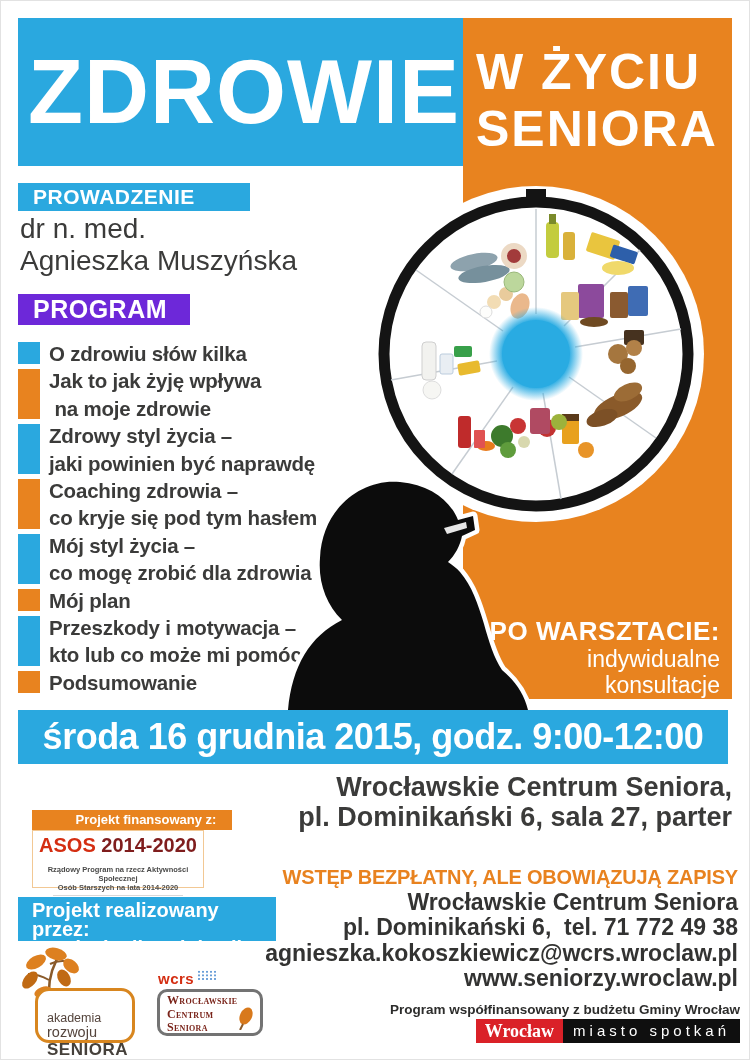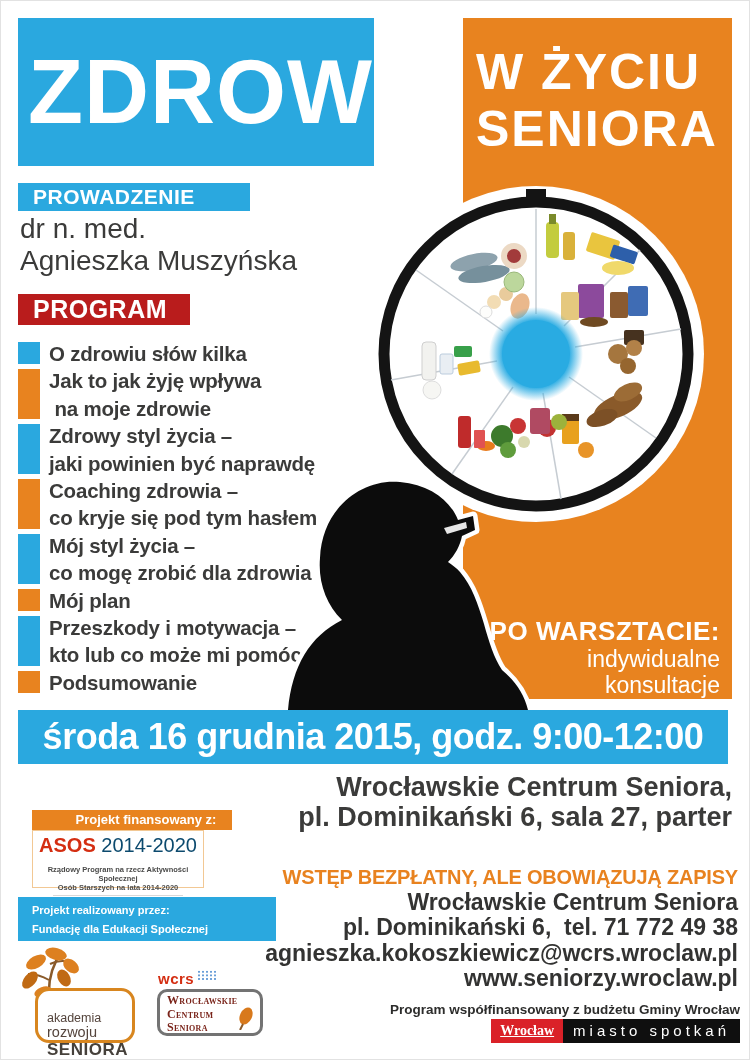--- a/index.html
+++ b/index.html
@@ -6,30 +6,30 @@
   #poster{
     position:relative;width:750px;height:1060px;background:#fff;
     font-family:"Liberation Sans",sans-serif;color:#3b3b3a;overflow:hidden;
     box-shadow:inset 0 0 0 1px #e2e2e2;
   }
   .abs{position:absolute;}
   .pre{white-space:pre;}
 
   
   .orange-panel{left:463px;top:18px;width:269px;height:681px;background:#e8831f;}
-  .title-blue{left:18px;top:18px;width:356px;height:148px;background:#2aa8df;}
+  .title-blue{left:18px;top:18px;width:445px;height:148px;background:#2aa8df;}
   .title-blue span{display:block;line-height:148px;padding-left:10px;font-size:90px;font-weight:bold;color:#fff;letter-spacing:1px;}
   .title-right{left:476px;top:44px;width:250px;color:#fff;font-weight:bold;font-size:50px;line-height:57px;letter-spacing:2px;}
 
   
   .lead-banner{left:18px;top:183px;width:232px;height:28px;background:#2aa8df;color:#fff;font-weight:bold;font-size:21px;line-height:28px;padding-left:15px;box-sizing:border-box;letter-spacing:.5px;}
   .lead-name{left:20px;top:213px;font-size:28px;line-height:32px;color:#3b3b3a;}
 
   
-  .program-banner{left:18px;top:294px;width:172px;height:31px;background:#b91c1c;color:#fff;font-weight:bold;font-size:25px;line-height:31px;padding-left:15px;box-sizing:border-box;letter-spacing:.5px;}
+  .program-banner{left:18px;top:294px;width:172px;height:31px;background:#6d28d9;color:#fff;font-weight:bold;font-size:25px;line-height:31px;padding-left:15px;box-sizing:border-box;letter-spacing:.5px;}
   .program-list{left:18px;top:340px;width:345px;}
   .p-item{display:flex;}
   .p-bullet{flex:0 0 22px;margin:2px 9px 3px 0;}
   .p-bullet.blue{background:#2aa8df;}
   .p-bullet.orange{background:#e8831f;}
   .p-lines{font-size:20.5px;font-weight:bold;line-height:27.4px;letter-spacing:-0.2px;color:#3b3b3a;}
 
   
   .after-block{right:30px;top:616px;text-align:right;color:#fff;}
   .after-title{font-size:26px;font-weight:bold;letter-spacing:.5px;line-height:30px;}
@@ -39,40 +39,40 @@
 
   .venue{right:18px;top:772px;text-align:right;font-weight:bold;font-size:27px;line-height:30px;color:#3b3b3a;}
   .signup-headline{right:12px;top:866px;text-align:right;color:#e8821f;font-weight:bold;font-size:20px;letter-spacing:-0.2px;}
   .contact{right:12px;top:890px;text-align:right;font-weight:bold;font-size:23px;line-height:25.4px;color:#333332;}
 
   
   .financed-banner{left:32px;top:810px;width:172px;height:20px;background:#e8831f;color:#fff;font-weight:bold;font-size:13px;line-height:20px;text-align:center;padding-left:28px;}
   .asos-box{left:32px;top:830px;width:172px;height:58px;background:#fff;border:1px solid #f2c894;box-sizing:border-box;text-align:center;}
   .asos-title{margin-top:3px;font-size:20px;font-weight:bold;letter-spacing:0;}
   .asos-title .red{color:#d42e12;}
-  .asos-title .grey{color:#0c4a6e;font-weight:normal;}
+  .asos-title .grey{color:#7f1d1d;font-weight:bold;}
   .asos-desc{font-size:7.5px;font-weight:bold;color:#4a4a49;line-height:9px;margin-top:8px;}
   .asos-div{width:130px;height:1px;background:#d8d8d8;margin:3px auto 2px auto;}
   .asos-ministry{font-size:8px;font-weight:bold;color:#a0a0a0;}
-  .realized-box{left:18px;top:897px;width:258px;height:44px;background:#2aa8df;color:#fff;box-sizing:border-box;padding:4px 0 0 14px;font-weight:bold;font-size:11px;line-height:19px;}
+  .realized-box{left:18px;top:897px;width:258px;height:44px;background:#2aa8df;color:#fff;box-sizing:border-box;padding:4px 0 0 14px;font-weight:bold;font-size:20px;line-height:19px;}
 
   
   .academy-box{left:35px;top:988px;width:100px;height:55px;border:3px solid #d8861f;border-radius:14px;box-sizing:border-box;padding:2px 0 0 9px;background:#fff;}
   .academy-box .l1{font-size:12.5px;color:#54443c;line-height:14px;margin-top:18px;}
   .academy-box .l2{font-size:14.5px;color:#54443c;line-height:15px;}
   .academy-box .l3{font-size:17px;font-weight:bold;color:#46413b;line-height:19px;letter-spacing:.5px;}
   .wcrs-abbr{left:158px;top:970px;font-size:15px;font-weight:bold;color:#d42e12;letter-spacing:.5px;display:flex;align-items:flex-start;}
   .wcrs-grid{display:inline-block;width:21px;height:11px;margin-left:3px;background-image:radial-gradient(#6a9fd8 1px, transparent 1.3px);background-size:4px 3.6px;}
   .wcrs-box{left:157px;top:989px;width:106px;height:47px;border:3px solid #737373;border-radius:10px;box-sizing:border-box;padding:2px 0 0 7px;background:#fff;font-family:"Liberation Serif",serif;color:#7a241a;}
   .wcrs-box div{font-size:12px;line-height:13.5px;font-variant:small-caps;font-weight:bold;letter-spacing:.3px;}
   .wcrs-leaf{position:absolute;right:4px;bottom:3px;}
 
   .cofinance{right:10px;top:1002px;font-size:13.5px;font-weight:bold;color:#2d2d2c;text-align:right;}
   .city-bar{right:10px;top:1019px;height:24px;display:flex;}
-  .city-red{background:#da2128;color:#fff;font-family:"Liberation Serif",serif;font-weight:bold;font-size:14px;line-height:24px;padding:0 9px;text-decoration:underline;}
+  .city-red{background:#da2128;color:#fff;font-family:"Liberation Serif",serif;font-weight:bold;font-size:18px;line-height:24px;padding:0 9px;}
   .city-black{background:#0f0f0f;color:#fff;font-size:15px;line-height:24px;letter-spacing:4px;padding:0 10px;}
 </style>
 </head>
 <body>
 
 <div id="poster">
 
   <div class="abs orange-panel"></div>
 
   <div class="abs title-blue">

